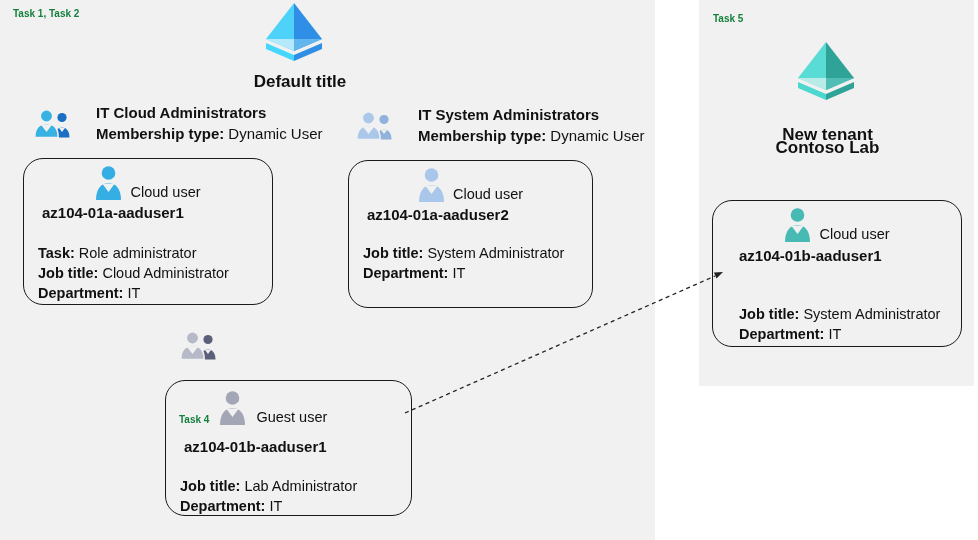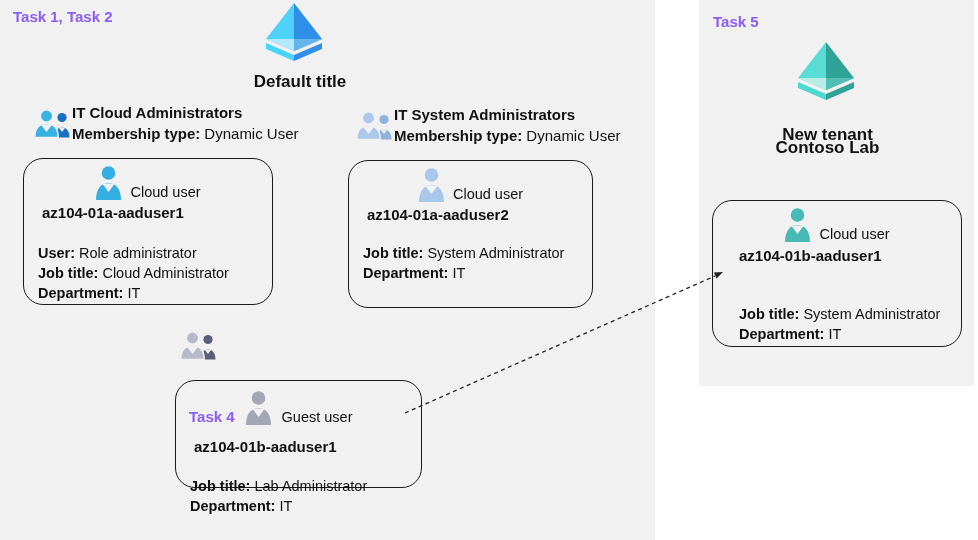--- a/index.html
+++ b/index.html
@@ -2,25 +2,25 @@
 <html><head>
 <meta charset="utf-8">
 <style>
   html,body{margin:0;padding:0;background:#fff;}
   .canvas{position:relative;width:978px;height:540px;background:#ffffff;
           font-family:"Liberation Sans",sans-serif;color:#111;overflow:hidden;}
   .region{position:absolute;background:#f1f1f2;}
   .region.left{left:0;top:0;width:655px;height:540px;}
   .region.right{left:699px;top:0;width:275px;height:386px;}
 
-  .task-label{position:absolute;font-weight:700;font-size:15px;color:#8b5cf6;white-space:nowrap;}
+  .task-label{position:absolute;font-weight:700;font-size:10px;color:#15803d;white-space:nowrap;}
   .tenant-icon{position:absolute;}
   .tenant-title{position:absolute;font-weight:700;font-size:17px;text-align:center;white-space:nowrap;}
 
-  .group{position:absolute;display:flex;align-items:center;gap:0;}
+  .group{position:absolute;display:flex;align-items:center;gap:24px;}
   .group-name{font-weight:700;font-size:15px;margin-bottom:4px;white-space:nowrap;}
   .group-sub{font-size:15px;white-space:nowrap;}
   .b{font-weight:700;margin-right:4px;}
 
   .user-box{position:absolute;border:1.4px solid #1a1a1a;border-radius:20px;box-sizing:border-box;}
   .box-header{display:flex;align-items:flex-end;justify-content:center;gap:8px;margin-top:7px;}
   .user-type{font-size:14.5px;white-space:nowrap;}
   .user-name{font-weight:700;font-size:15px;margin-left:18px;white-space:nowrap;}
   .details{margin-left:14px;font-size:14.5px;line-height:20px;}
   .drow{white-space:nowrap;}
@@ -76,21 +76,21 @@
     <div class="box-header">
       <svg width="27" height="34" viewBox="0 0 27 34">
         <circle cx="13.5" cy="7" r="6.8" fill="#35aee4"></circle>
         <path d="M1,34 C1,22.5 6.5,17 13.5,17 C20.5,17 26,22.5 26,34 Z" fill="#35aee4"></path>
         <path d="M7.2,17.4 L19.8,17.4 L13.5,26 Z" fill="#f1f1f2"></path>
       </svg>
       <span class="user-type">Cloud user</span>
     </div>
     <div class="user-name">az104-01a-aaduser1</div>
     <div class="details">
-      <div class="drow"><span class="b">User:</span><span>Role administrator</span></div>
+      <div class="drow"><span class="b">Task:</span><span>Role administrator</span></div>
       <div class="drow"><span class="b">Job title:</span><span>Cloud Administrator</span></div>
       <div class="drow"><span class="b">Department:</span><span>IT</span></div>
     </div>
   </div>
 
   <div class="group" style="left:356px;top:106px;">
     <svg width="38" height="30" viewBox="0 0 38 30">
       <circle cx="28" cy="9.5" r="4.6" fill="#8fb3dd"></circle>
       <path d="M20.5,29.5 C20.5,22.5 24,19.5 28,19.5 C32,19.5 35.5,22.5 35.5,29.5 Z" fill="#8fb3dd"></path>
       <path d="M24.9,19.8 L31.1,19.8 L28,24 Z" fill="#f1f1f2"></path>
@@ -124,21 +124,21 @@
     <svg width="38" height="30" viewBox="0 0 38 30">
       <circle cx="28" cy="9.5" r="4.6" fill="#5b5f79"></circle>
       <path d="M20.5,29.5 C20.5,22.5 24,19.5 28,19.5 C32,19.5 35.5,22.5 35.5,29.5 Z" fill="#5b5f79"></path>
       <path d="M24.9,19.8 L31.1,19.8 L28,24 Z" fill="#f1f1f2"></path>
       <circle cx="12.5" cy="8" r="6.2" fill="#b6b9c7" stroke="#f1f1f2" stroke-width="1.5"></circle>
       <path d="M0.8,29.5 C0.8,19.5 6,15.8 12.5,15.8 C19,15.8 24.2,19.5 24.2,29.5 Z" fill="#b6b9c7" stroke="#f1f1f2" stroke-width="1.5"></path>
       <path d="M6.8,16.4 L18.2,16.4 L12.5,24 Z" fill="#f1f1f2"></path>
     </svg>
   </div>
 
-  <div class="user-box b3" style="left:175px;top:380px;width:247px;height:108px;">
+  <div class="user-box b3" style="left:165px;top:380px;width:247px;height:136px;">
     <div class="box-header">
       <span class="task-label" style="position:static;">Task 4</span>
       <svg width="27" height="34" viewBox="0 0 27 34">
         <circle cx="13.5" cy="7" r="6.8" fill="#a3a7b5"></circle>
         <path d="M1,34 C1,22.5 6.5,17 13.5,17 C20.5,17 26,22.5 26,34 Z" fill="#a3a7b5"></path>
         <path d="M7.2,17.4 L19.8,17.4 L13.5,26 Z" fill="#f1f1f2"></path>
       </svg>
       <span class="user-type">Guest user</span>
     </div>
     <div class="user-name">az104-01b-aaduser1</div>

